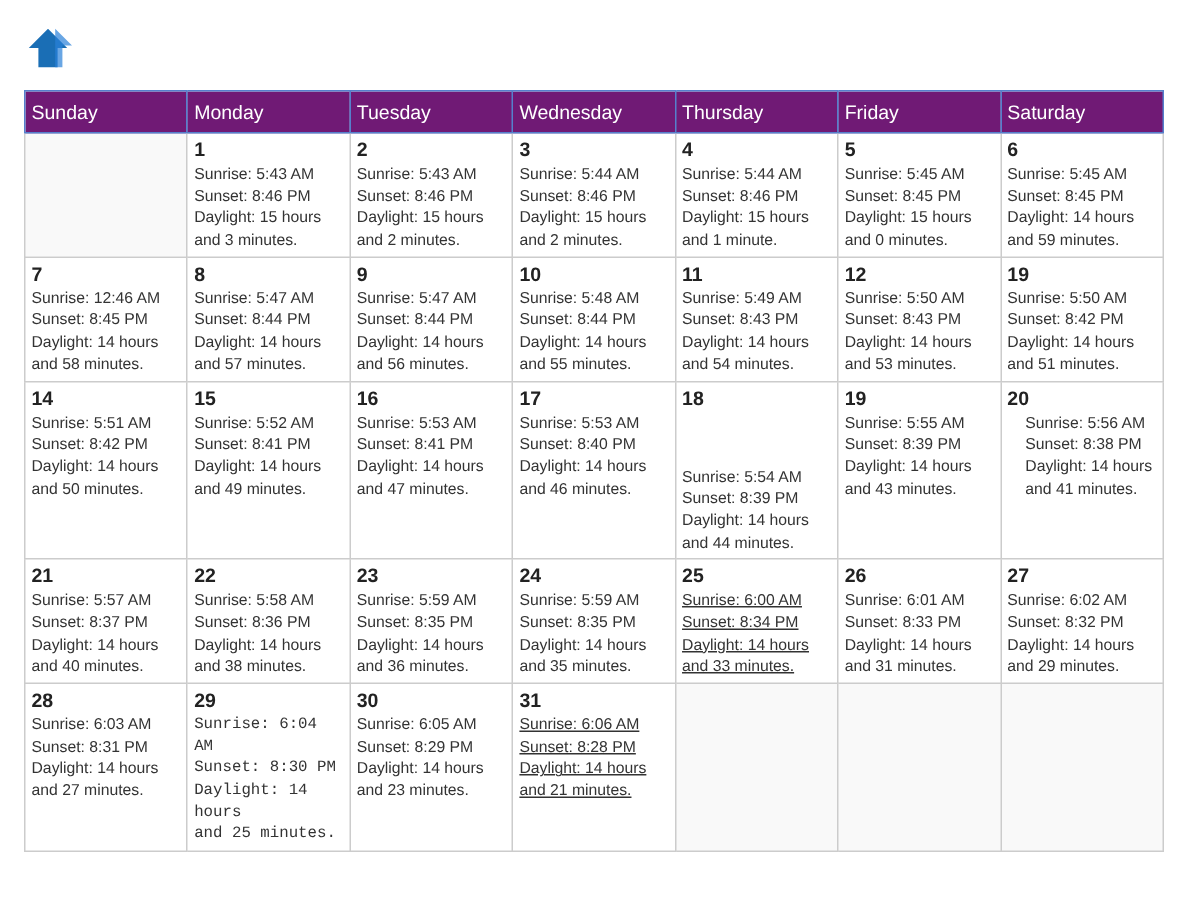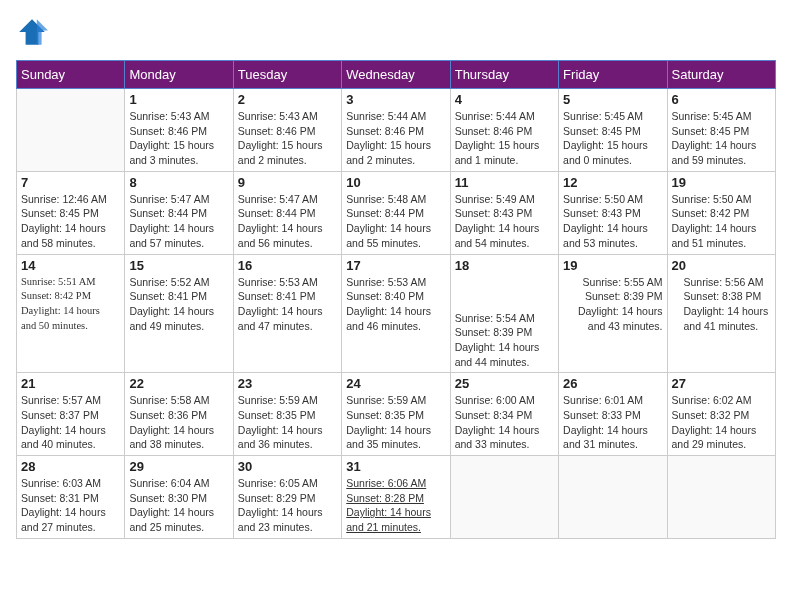--- a/index.html
+++ b/index.html
@@ -209,21 +209,21 @@
           <span class="day-num">19</span>
           <div class="day-info" style="white-space: pre-line;">Sunrise: 5:50 AM
 Sunset: 8:42 PM
 Daylight: 14 hours
 and 51 minutes.</div>
         </td>
       </tr>
       <tr>
         <td>
           <span class="day-num">14</span>
-          <div class="day-info" style="white-space: pre-line; font-family: Liberation Serif, serif;">Sunrise: 5:51 AM
+          <div class="day-info" style="white-space: pre-line;">Sunrise: 5:51 AM
 Sunset: 8:42 PM
 Daylight: 14 hours
 and 50 minutes.</div>
         </td>
         <td>
           <span class="day-num">15</span>
           <div class="day-info" style="white-space: pre-line;">Sunrise: 5:52 AM
 Sunset: 8:41 PM
 Daylight: 14 hours
 and 49 minutes.</div>
@@ -244,21 +244,21 @@
         </td>
         <td>
           <span class="day-num">18</span>
           <div class="day-info" style="white-space: pre-line; margin-top: 38px;">Sunrise: 5:54 AM
 Sunset: 8:39 PM
 Daylight: 14 hours
 and 44 minutes.</div>
         </td>
         <td>
           <span class="day-num">19</span>
-          <div class="day-info" style="white-space: pre-line; text-align: right;">Sunrise: 5:55 AM
+          <div class="day-info" style="white-space: pre-line;">Sunrise: 5:55 AM
 Sunset: 8:39 PM
 Daylight: 14 hours
 and 43 minutes.</div>
         </td>
         <td>
           <span class="day-num">20</span>
           <div class="day-info" style="white-space: pre-line; margin-left: 12px;">Sunrise: 5:56 AM
 Sunset: 8:38 PM
 Daylight: 14 hours
 and 41 minutes.</div>
@@ -288,21 +288,21 @@
         </td>
         <td>
           <span class="day-num">24</span>
           <div class="day-info" style="white-space: pre-line;">Sunrise: 5:59 AM
 Sunset: 8:35 PM
 Daylight: 14 hours
 and 35 minutes.</div>
         </td>
         <td>
           <span class="day-num">25</span>
-          <div class="day-info" style="white-space: pre-line;">Sunrise: 6:00 AM
+          <div class="day-info" style="white-space: pre-line; text-decoration: underline;">Sunrise: 6:00 AM
 Sunset: 8:34 PM
 Daylight: 14 hours
 and 33 minutes.</div>
         </td>
         <td>
           <span class="day-num">26</span>
           <div class="day-info" style="white-space: pre-line;">Sunrise: 6:01 AM
 Sunset: 8:33 PM
 Daylight: 14 hours
 and 31 minutes.</div>
@@ -318,21 +318,21 @@
       <tr>
         <td>
           <span class="day-num">28</span>
           <div class="day-info" style="white-space: pre-line;">Sunrise: 6:03 AM
 Sunset: 8:31 PM
 Daylight: 14 hours
 and 27 minutes.</div>
         </td>
         <td>
           <span class="day-num">29</span>
-          <div class="day-info" style="white-space: pre-line;">Sunrise: 6:04 AM
+          <div class="day-info" style="white-space: pre-line; font-family: Liberation Mono, monospace;">Sunrise: 6:04 AM
 Sunset: 8:30 PM
 Daylight: 14 hours
 and 25 minutes.</div>
         </td>
         <td>
           <span class="day-num">30</span>
           <div class="day-info" style="white-space: pre-line;">Sunrise: 6:05 AM
 Sunset: 8:29 PM
 Daylight: 14 hours
 and 23 minutes.</div>

